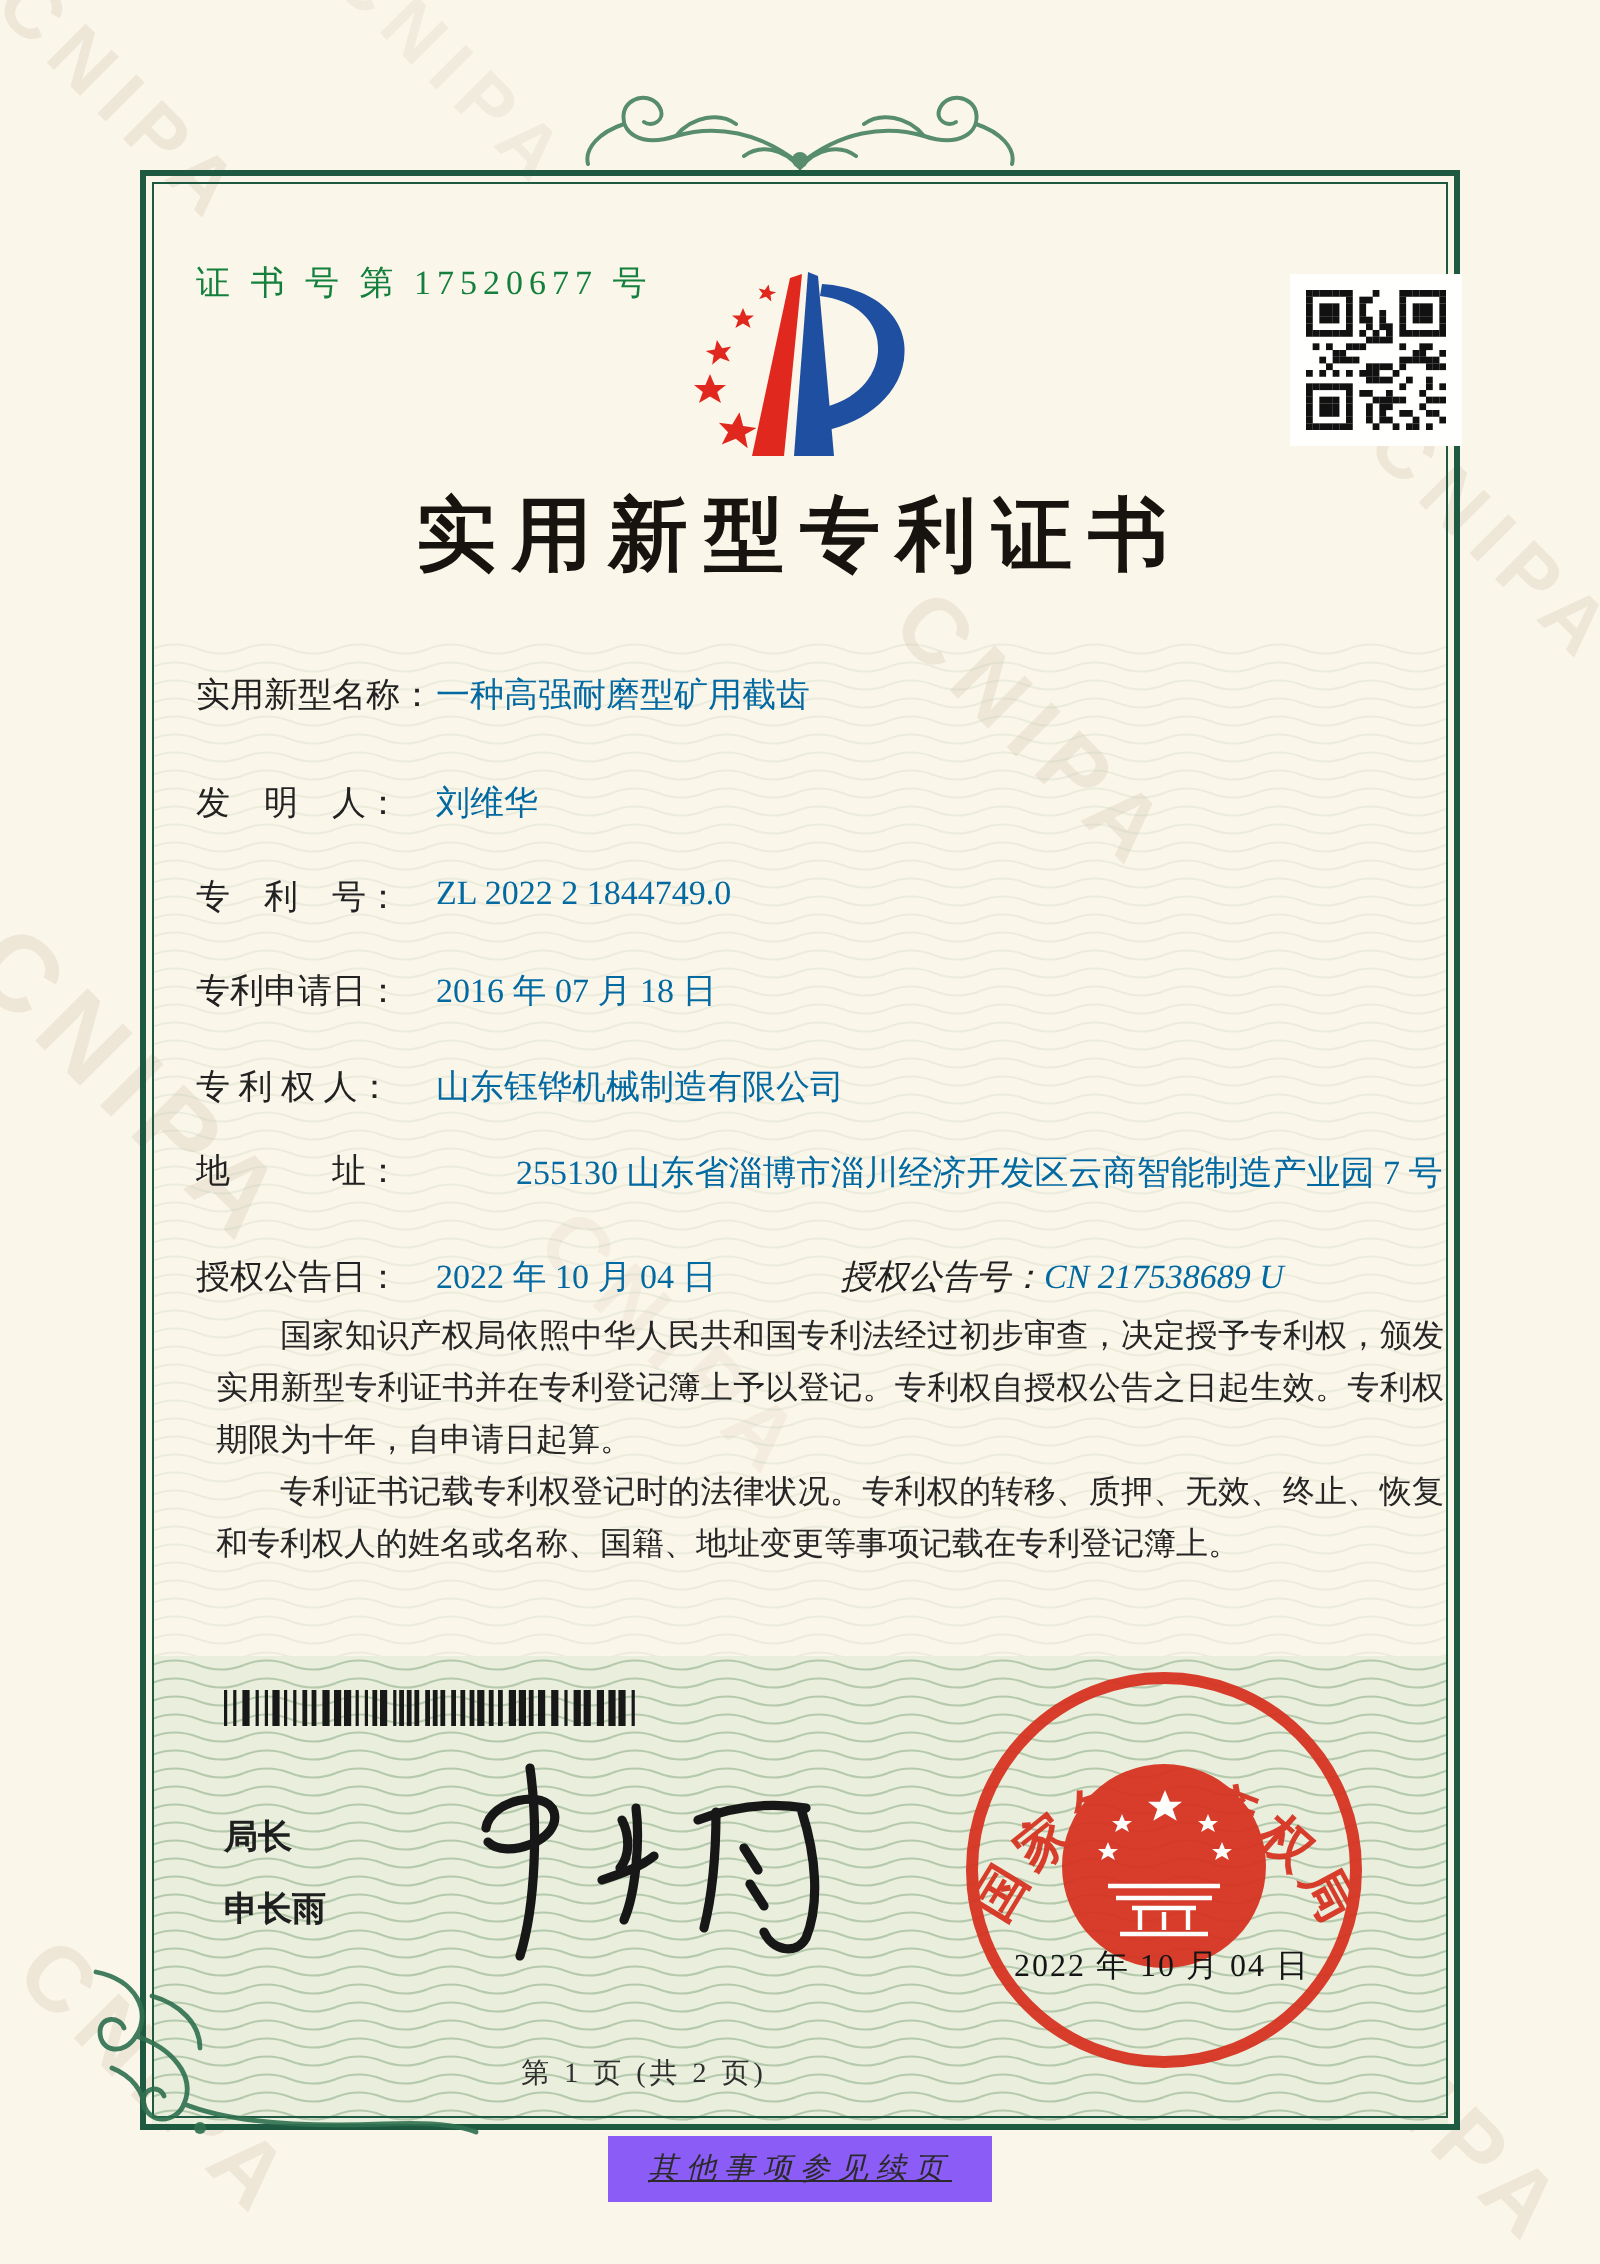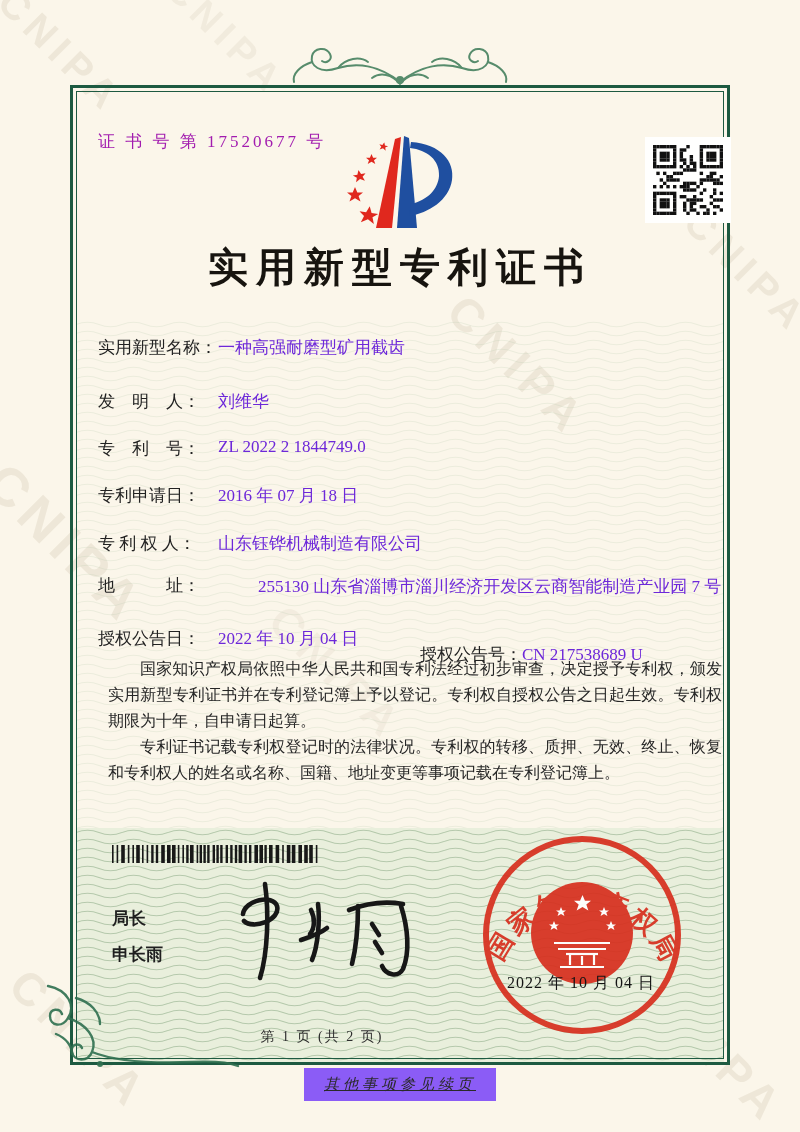--- a/index.html
+++ b/index.html
@@ -10,32 +10,32 @@
   .wm{position:absolute;font-family:"Liberation Sans","DejaVu Sans",sans-serif;font-weight:bold;
       color:#eee7d8;letter-spacing:7px;transform:rotate(45deg);user-select:none;white-space:nowrap;}
 
   
   .frame-outer{position:absolute;left:70px;top:85px;width:654px;height:974px;border:3px solid #1d5a41;}
   .frame-inner{position:absolute;left:3px;top:3px;right:3px;bottom:3px;border:1px solid #1d5a41;}
 
   .waves-faint{position:absolute;left:76px;top:320px;}
   .band{position:absolute;left:76px;top:828px;}
 
-  .cert-no{position:absolute;left:98px;top:130px;font-size:17px;letter-spacing:3px;color:#a21caf;}
+  .cert-no{position:absolute;left:98px;top:130px;font-size:17px;letter-spacing:3px;color:#15803d;}
   .logo{position:absolute;left:333px;top:116px;}
   .qr-box{position:absolute;left:645px;top:137px;width:86px;height:86px;background:#fffffe;
           display:flex;align-items:center;justify-content:center;}
   .title{position:absolute;left:0;top:240px;width:800px;text-align:center;font-size:40px;font-weight:bold;
          letter-spacing:8px;color:#17140f;}
 
   .row{position:absolute;left:98px;font-size:17px;color:#222;}
   .lab{display:inline-block;width:120px;vertical-align:top;white-space:nowrap;}
-  .val{color:#6d28d9;}
+  .val{color:#0369a1;}
   .val-wide{display:inline-block;width:478px;vertical-align:top;line-height:26px;margin-left:40px;}
-  .grant-right{position:absolute;left:322px;top:16px;white-space:nowrap;}
+  .grant-right{position:absolute;left:322px;top:0;white-space:nowrap;font-style:italic;}
 
   .paras{position:absolute;left:108px;top:656px;width:614px;font-size:16px;line-height:26px;
          color:#262626;text-align:justify;}
   .paras p{margin:0;text-indent:2em;}
 
   .barcode-wrap{position:absolute;left:112px;top:845px;}
   .signer{position:absolute;left:112px;top:901px;font-family:"Liberation Sans","DejaVu Sans",sans-serif;
           font-size:17px;color:#1f1f1f;line-height:36px;font-weight:bold;}
   .signature{position:absolute;left:215px;top:876px;}
   .seal{position:absolute;left:470px;top:835px;opacity:.93;}

